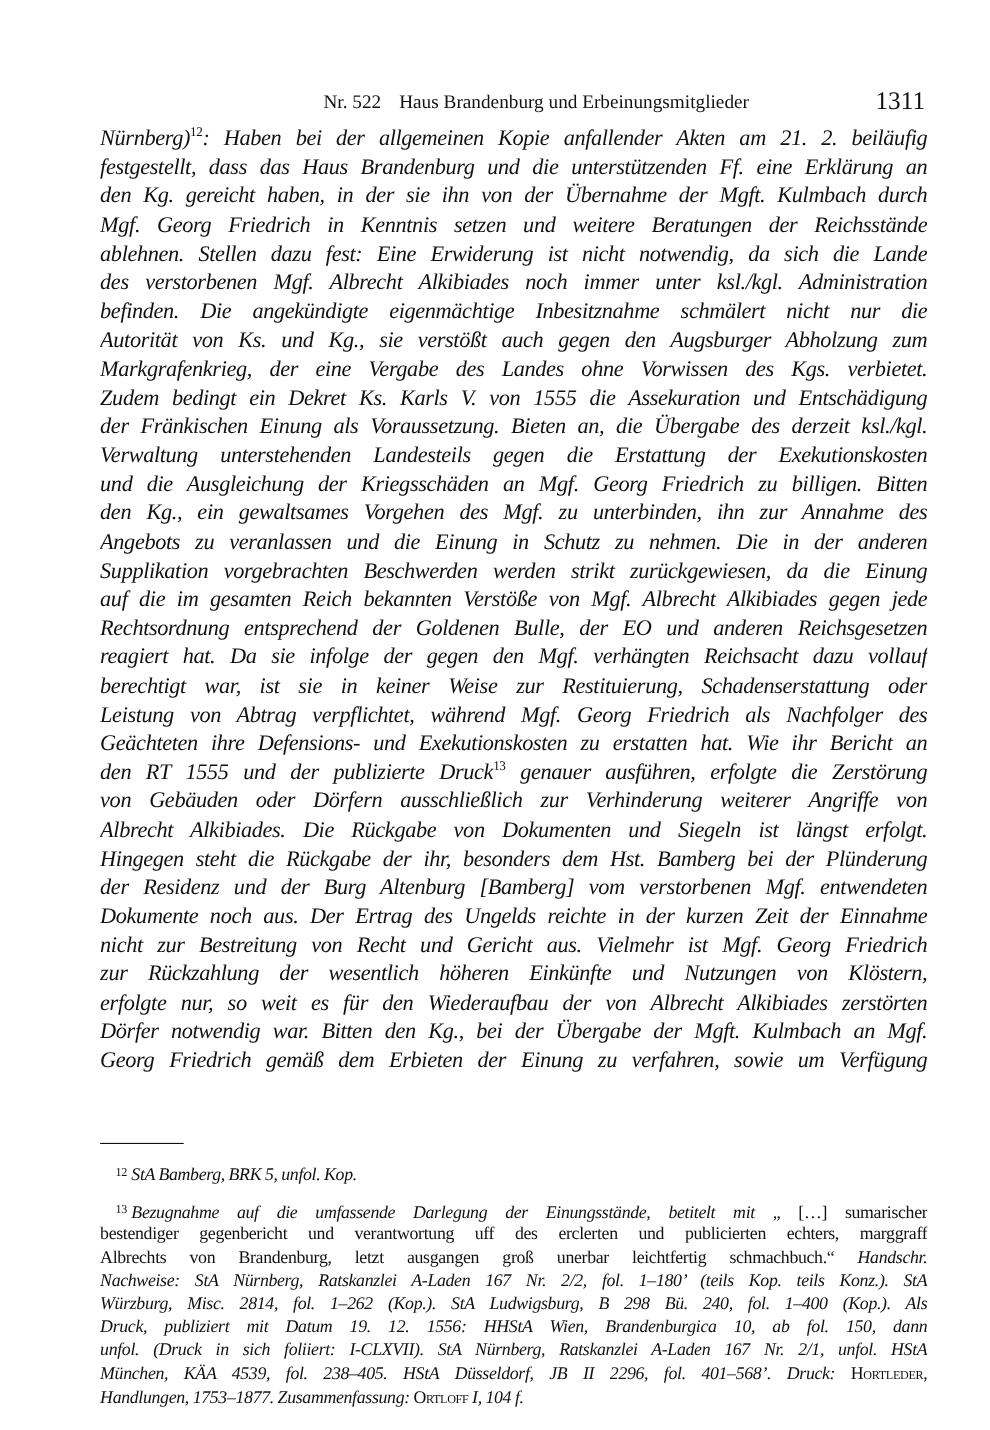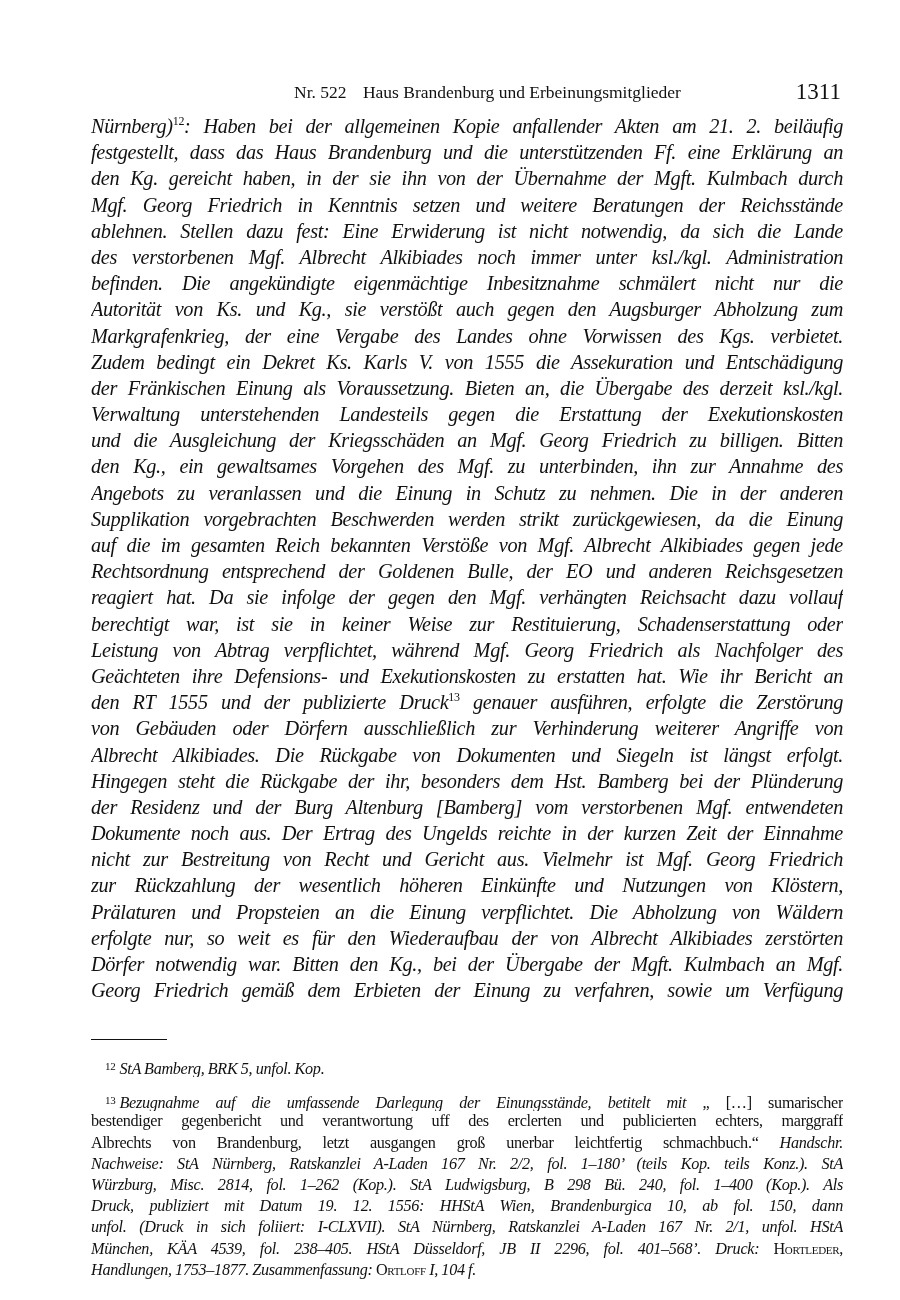--- a/index.html
+++ b/index.html
@@ -72,21 +72,20 @@
     <span class="line">Leistung von Abtrag verpflichtet, während Mgf. Georg Friedrich als Nachfolger des</span>
     <span class="line">Geächteten ihre Defensions- und Exekutionskosten zu erstatten hat. Wie ihr Bericht an</span>
     <span class="line"><span>den RT 1555 und der publizierte Druck</span><sup>13</sup><span> genauer ausführen, erfolgte die Zerstörung</span></span>
     <span class="line">von Gebäuden oder Dörfern ausschließlich zur Verhinderung weiterer Angriffe von</span>
     <span class="line">Albrecht Alkibiades. Die Rückgabe von Dokumenten und Siegeln ist längst erfolgt.</span>
     <span class="line">Hingegen steht die Rückgabe der ihr, besonders dem Hst. Bamberg bei der Plünderung</span>
     <span class="line">der Residenz und der Burg Altenburg [Bamberg] vom verstorbenen Mgf. entwendeten</span>
     <span class="line">Dokumente noch aus. Der Ertrag des Ungelds reichte in der kurzen Zeit der Einnahme</span>
     <span class="line">nicht zur Bestreitung von Recht und Gericht aus. Vielmehr ist Mgf. Georg Friedrich</span>
     <span class="line">zur Rückzahlung der wesentlich höheren Einkünfte und Nutzungen von Klöstern,</span>
-    <span class="line">Prälaturen und Propsteien an die Einung verpflichtet. Die Abholzung von Wäldern</span>
     <span class="line">erfolgte nur, so weit es für den Wiederaufbau der von Albrecht Alkibiades zerstörten</span>
     <span class="line">Dörfer notwendig war. Bitten den Kg., bei der Übergabe der Mgft. Kulmbach an Mgf.</span>
     <span class="line">Georg Friedrich gemäß dem Erbieten der Einung zu verfahren, sowie um Verfügung</span>
   </div>
 
   <div class="rule"></div>
 
   <div class="footnotes">
     <span class="fn-line indent last"><span class="fn-num">12</span><span class="it">StA Bamberg, BRK 5, unfol. Kop.</span></span>
 

